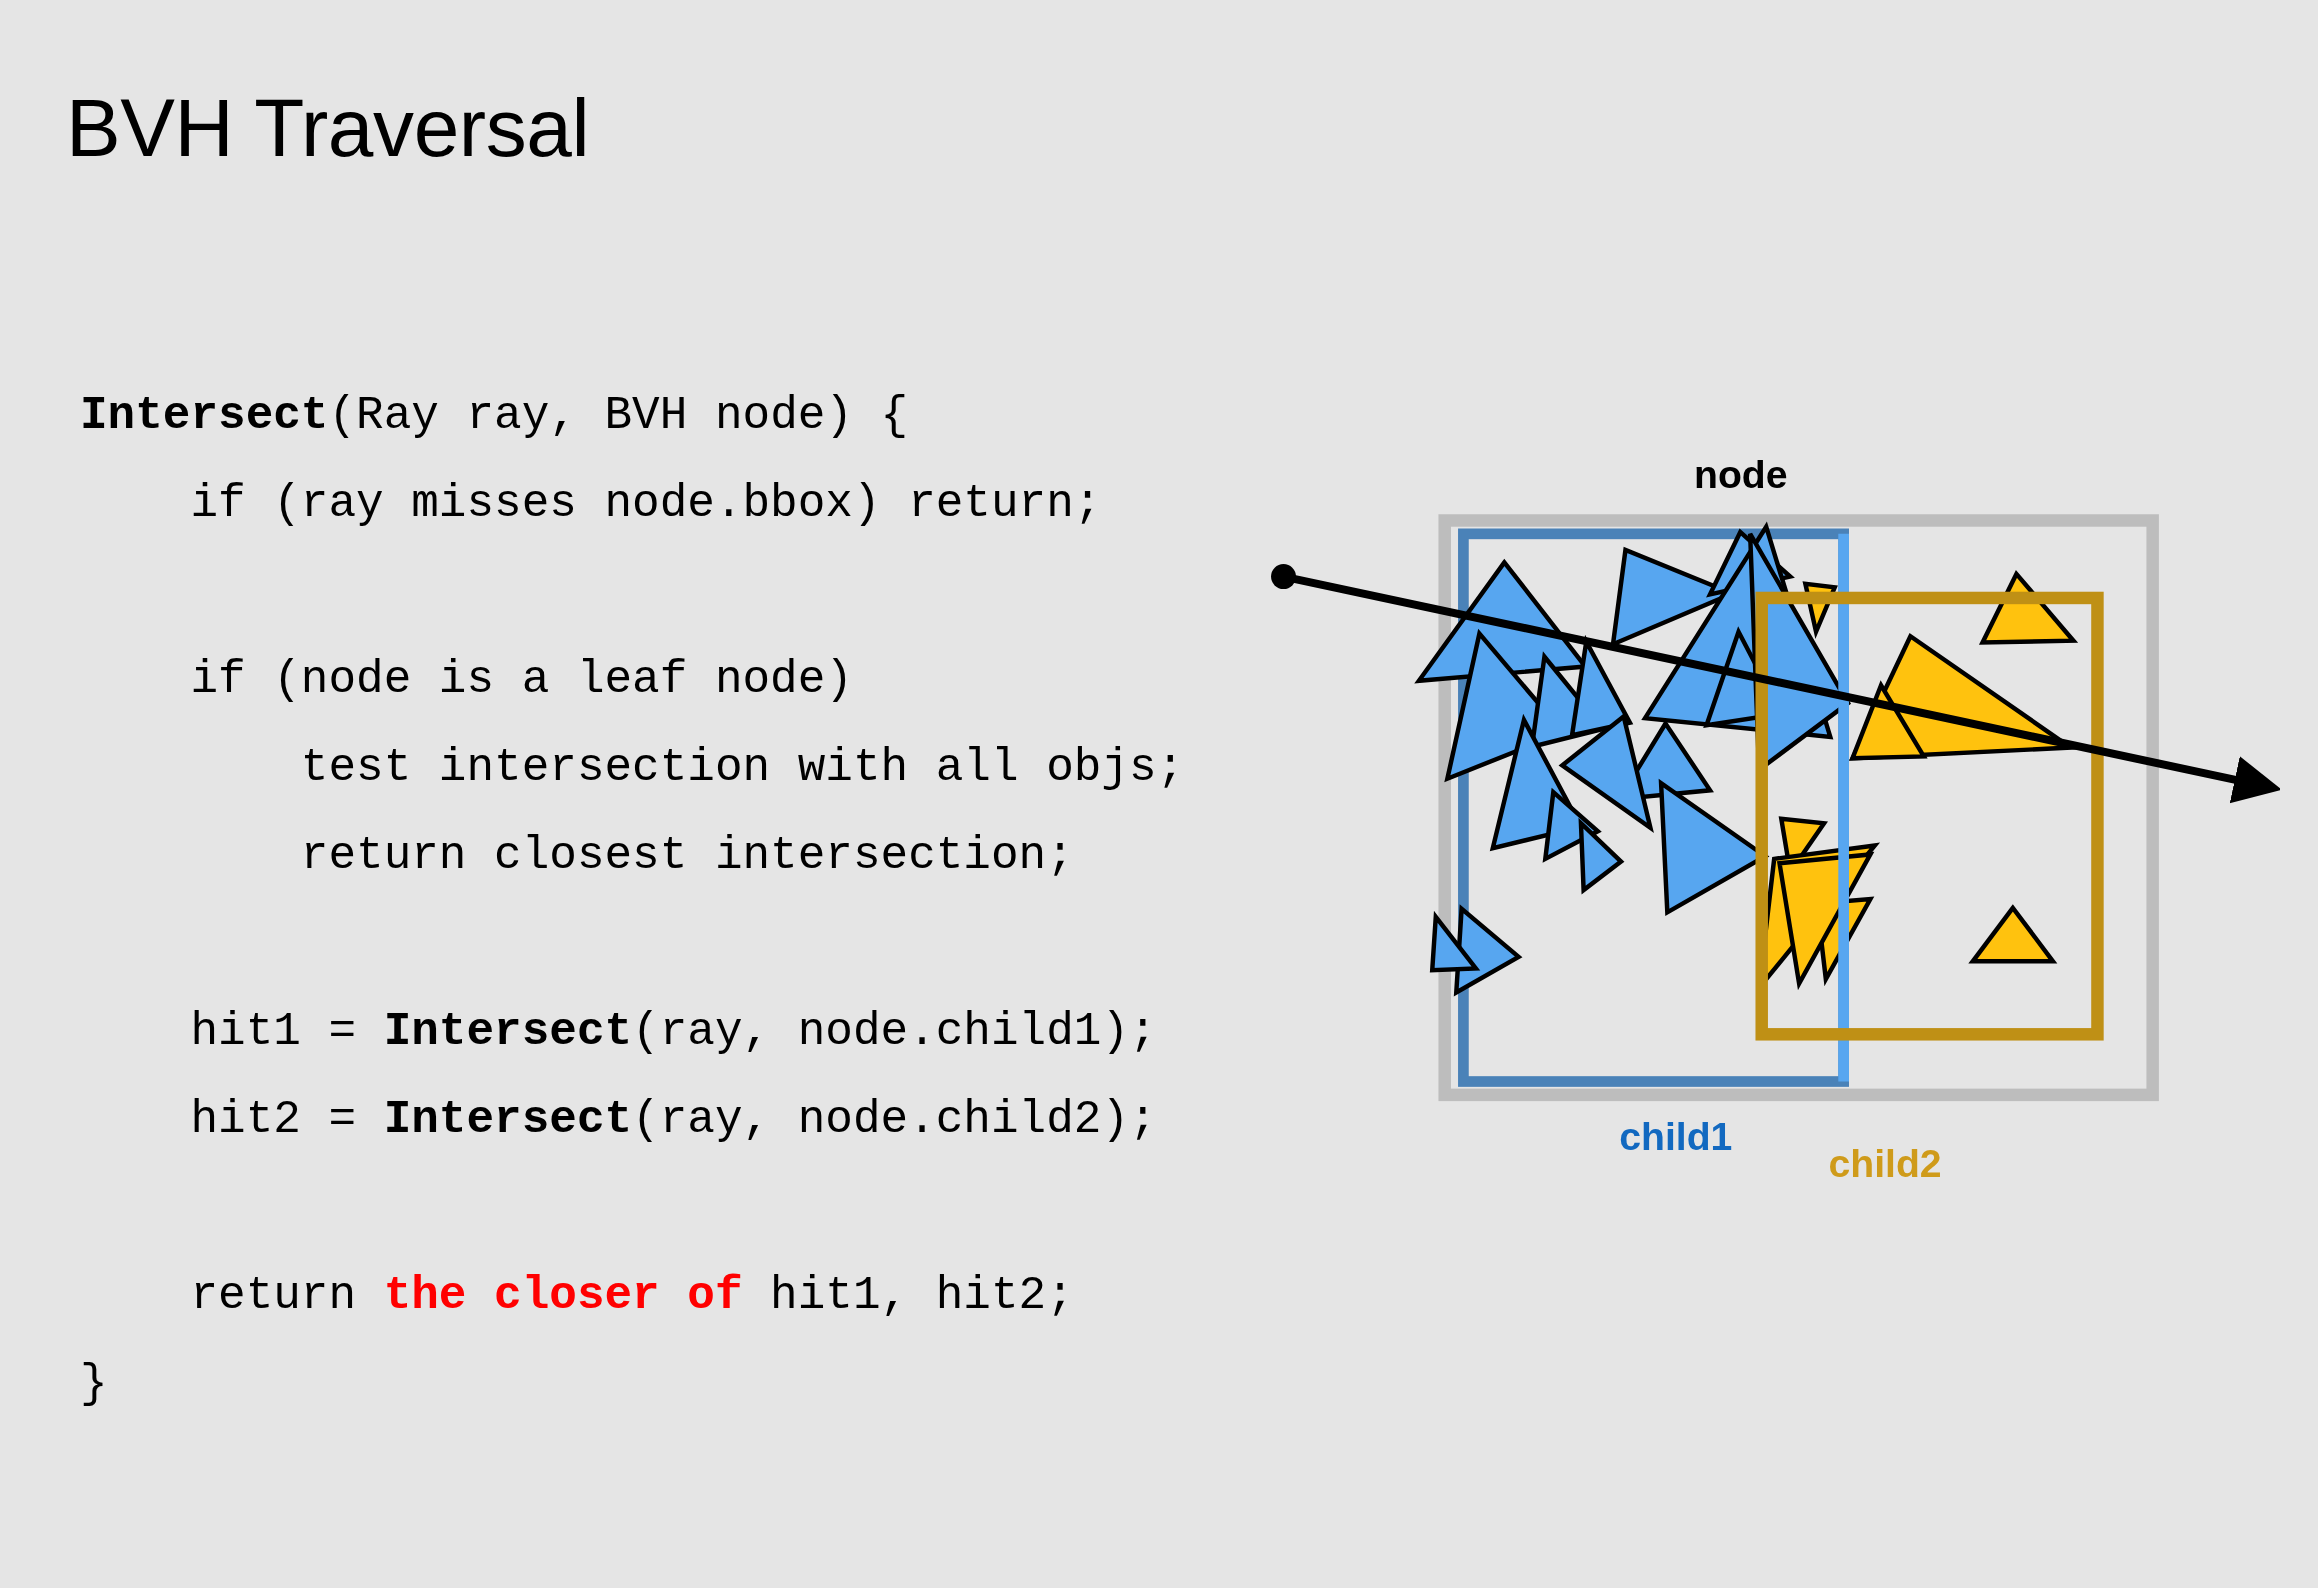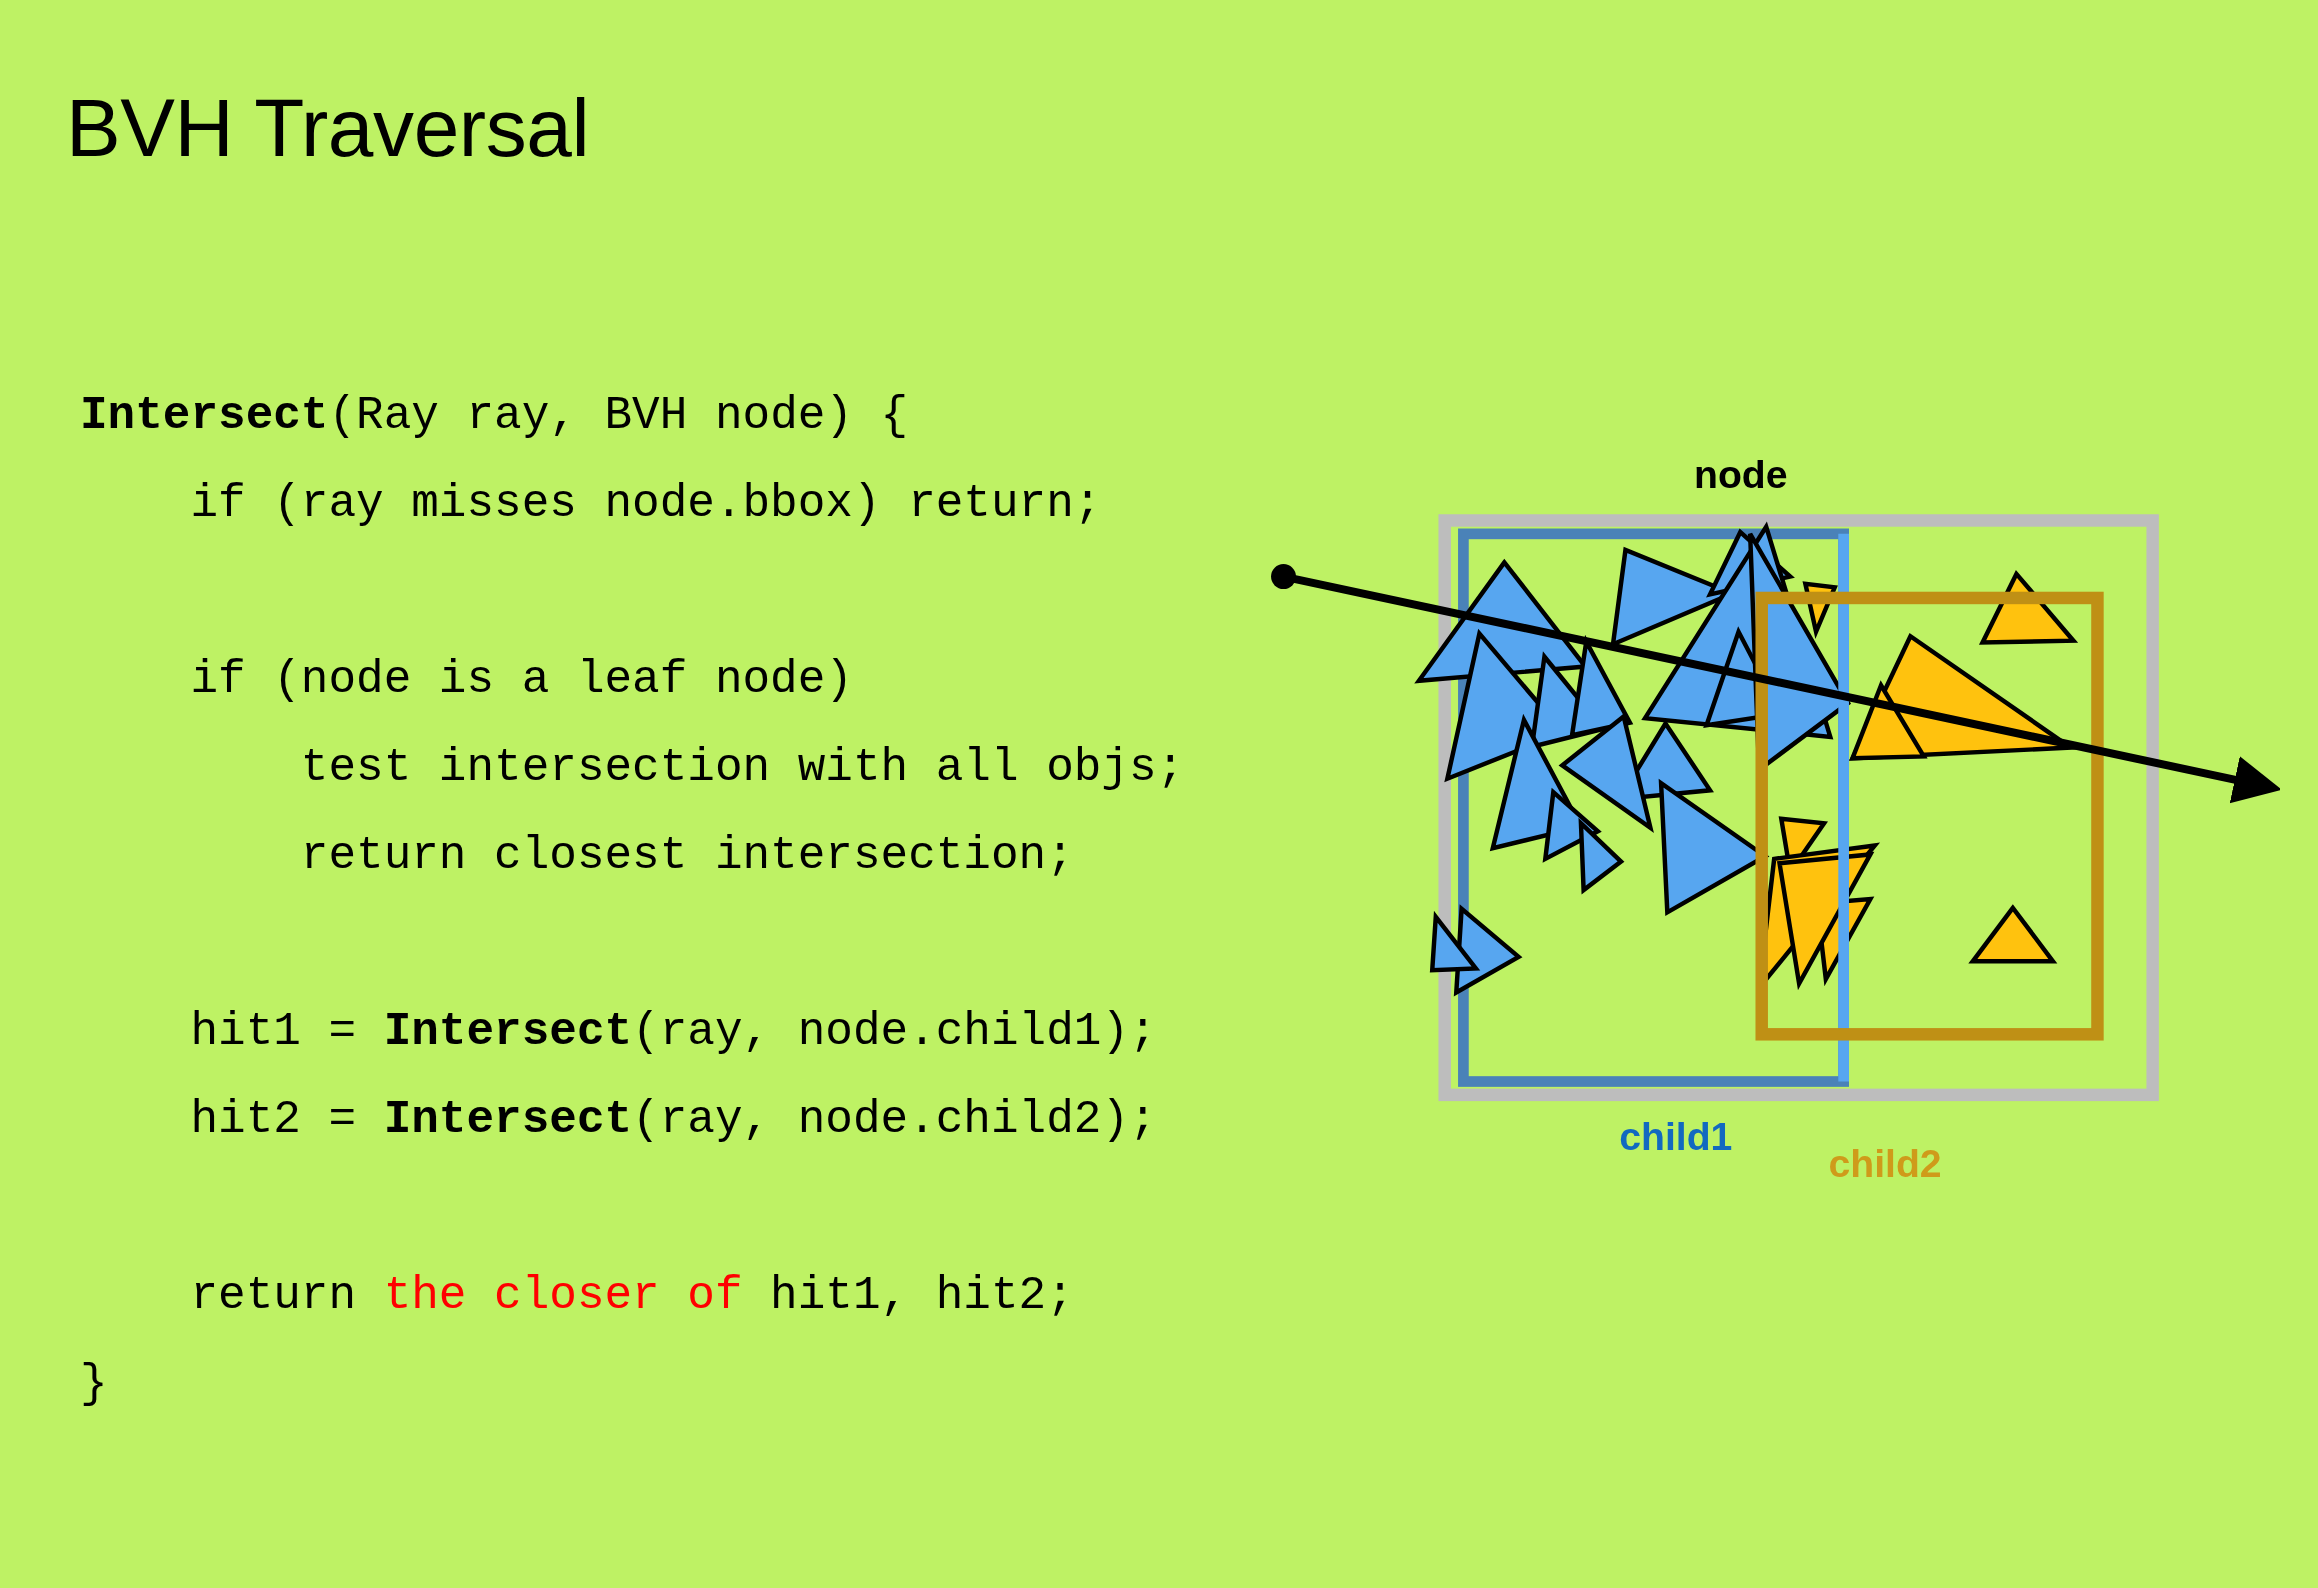--- a/index.html
+++ b/index.html
@@ -11,21 +11,21 @@
     width: 2319px;
     height: 1588px;
     position: relative;
     overflow: hidden;
     font-family: "Liberation Sans", sans-serif;
   }
 
   #slide {
     position: absolute;
     inset: 0;
-    background: #bef264;
+    background: #e5e5e5;
   }
 
   
   #page-title {
     position: absolute;
     left: 66px;
     top: 85px;
     font-family: "Liberation Sans", sans-serif;
     font-weight: 300;
     font-size: 82px;
@@ -47,21 +47,21 @@
     color: #000000;
     white-space: pre;
   }
   .code-line {
     white-space: pre;
     height: 88px;
   }
   .code-line.blank { height: 88px; }
   .tok-bold   { font-weight: bold; }
   .tok-plain  { font-weight: normal; }
-  .tok-red    { color: #ff0000; font-weight: normal; }
+  .tok-red    { color: #ff0000; font-weight: bold; }
 
   
   #diagram {
     position: absolute;
     left: 1247px;
     top: 418px;
     width: 1033px;
     height: 766px;
   }
   #diagram svg { display: block; }

